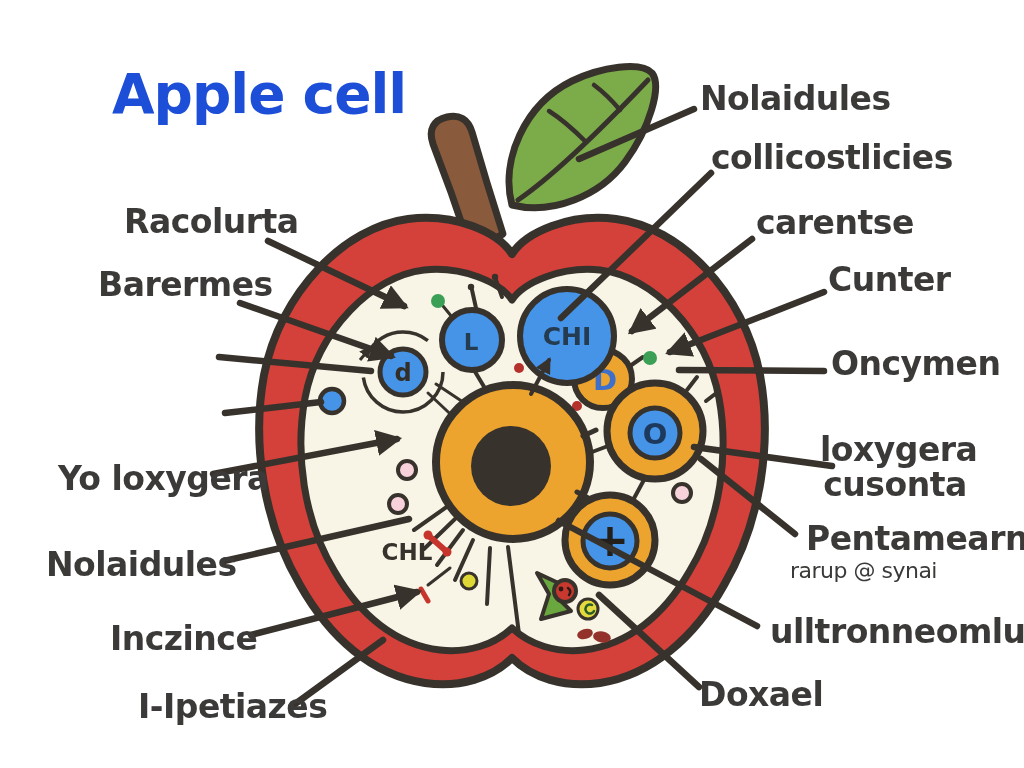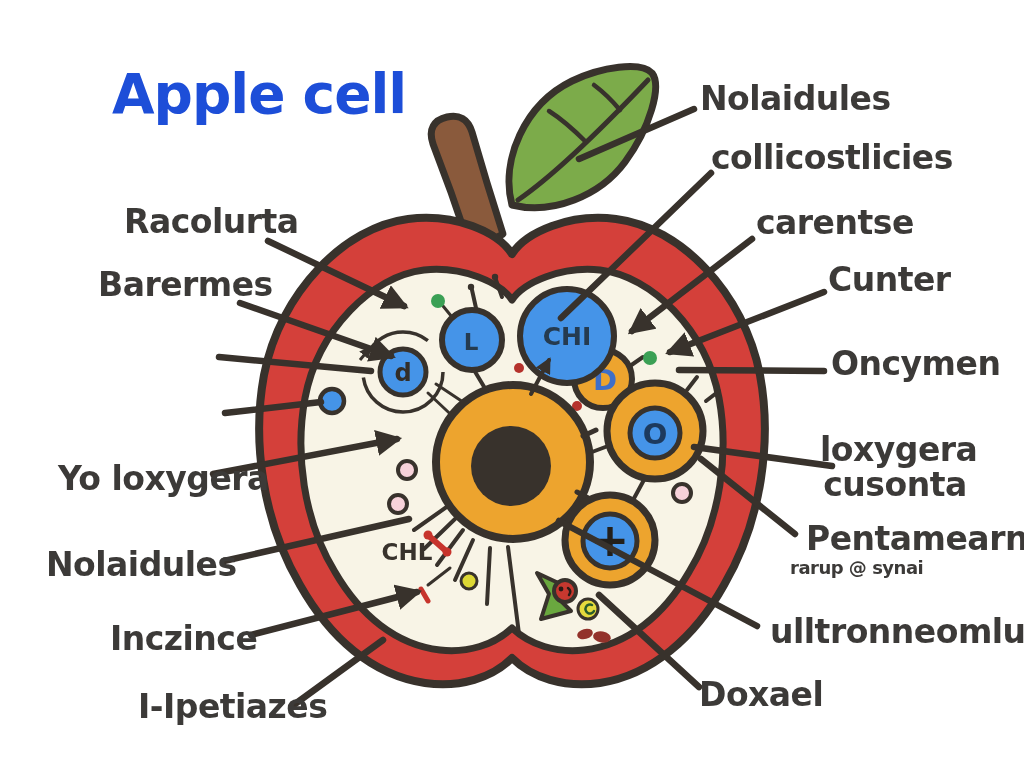--- a/index.html
+++ b/index.html
@@ -3,21 +3,21 @@
 <meta charset="utf-8">
 <style>
   html,body{margin:0;padding:0;background:#ffffff;}
   .stage{position:relative;width:1024px;height:768px;overflow:hidden;
          font-family:"DejaVu Sans","Liberation Sans",sans-serif;background:#ffffff;}
   .stage svg{position:absolute;left:0;top:0;}
   .title{position:absolute;left:112px;top:62px;font-size:55px;font-weight:700;
          color:#1d4ed8;letter-spacing:-1px;}
   .lbl{position:absolute;font-size:33px;font-weight:600;color:#3c3a38;
        letter-spacing:-0.5px;white-space:nowrap;line-height:1.05;}
-  .lbl.small{font-size:18px;font-weight:700;}
+  .lbl.small{font-size:22px;font-weight:400;}
   .lbl.center{text-align:center;}
 </style>
 </head>
 <body>
 
 <div class="stage">
 
 <svg width="1024" height="768" viewBox="0 0 1024 768">
   <defs>
     <marker id="ah" viewBox="0 0 10 10" refX="8" refY="5" markerWidth="4" markerHeight="4" orient="auto-start-reverse">

